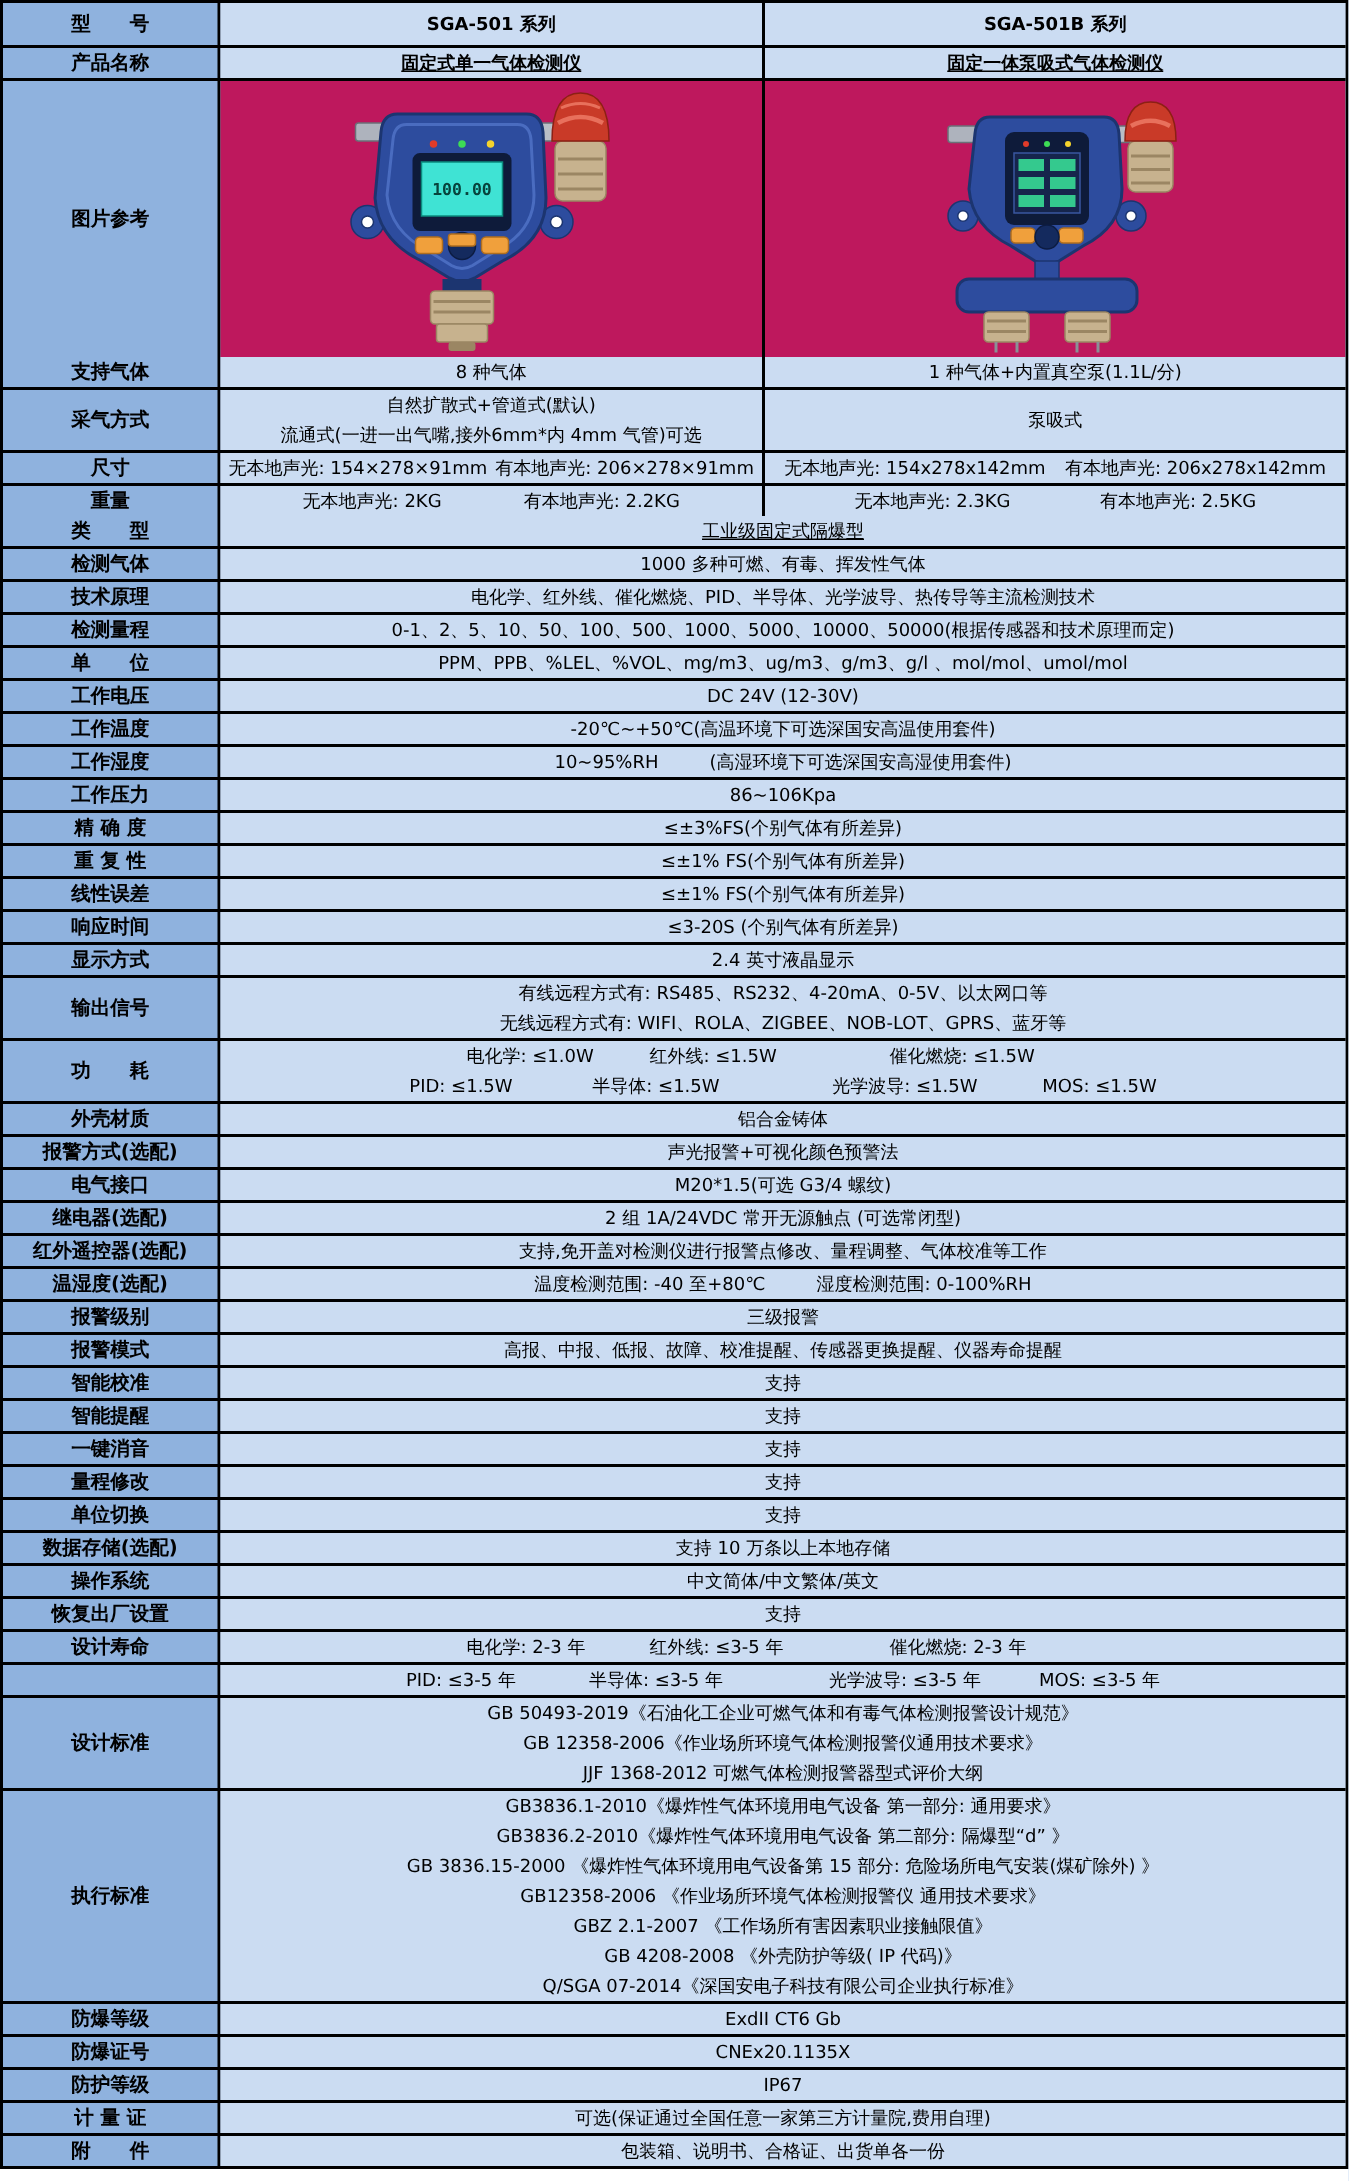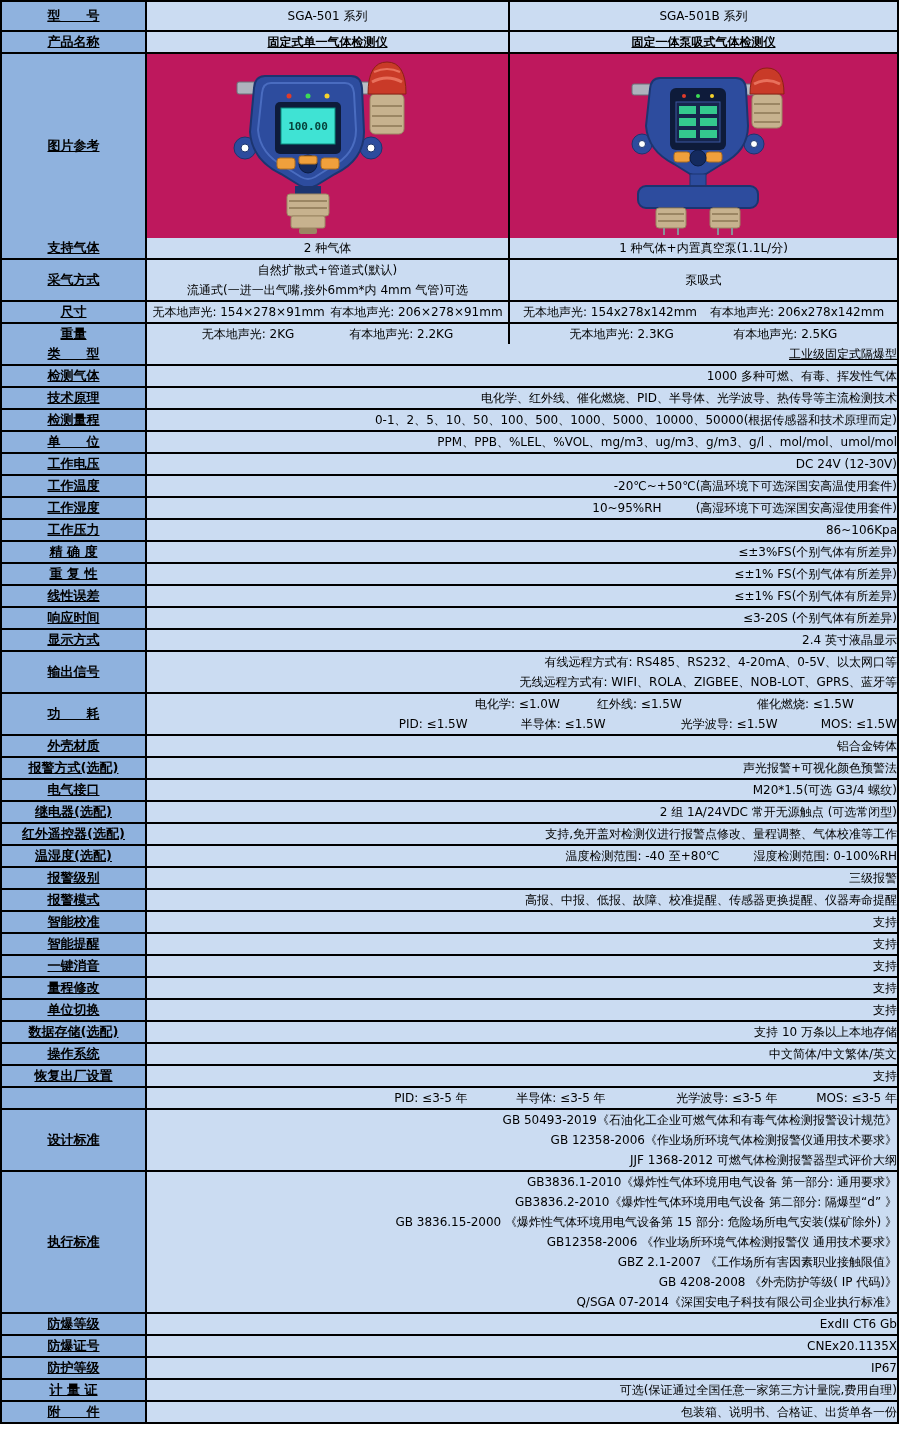--- a/index.html
+++ b/index.html
@@ -15,35 +15,35 @@
     --btn_orange:#f0a03c;
   }
   html,body{margin:0;padding:0;background:#ffffff;}
   body{font-family:"DejaVu Sans","Liberation Sans",sans-serif;color:#000;}
   .table{width:899px;border:2px solid var(--border);box-sizing:border-box;background:var(--value_bg);}
   .row{display:flex;border-top:2px solid var(--border);box-sizing:border-box;overflow:hidden;}
   .row:first-child{border-top:none;}
   .cell{box-sizing:border-box;overflow:hidden;}
   .label{flex:0 0 145px;width:145px;background:var(--label_bg);border-right:2px solid var(--border);
          display:flex;align-items:center;justify-content:center;text-align:center;
-         font-weight:bold;font-size:13px;padding:1px 2px;text-decoration:underline;}
+         font-weight:bold;font-size:13px;padding:1px 2px;}
   .value{background:var(--value_bg);display:flex;flex-direction:column;justify-content:center;}
   .c1{flex:0 0 361px;width:361px;align-items:center;}
   .c2{flex:1 1 auto;border-left:2px solid var(--border);align-items:center;}
-  .full{flex:1 1 auto;align-items:flex-end;}
+  .full{flex:1 1 auto;align-items:center;}
   .line{display:flex;align-items:center;height:20px;font-size:12px;white-space:nowrap;}
   .compare .line{width:100%;justify-content:center;}
   .compare .pair{justify-content:space-evenly;}
   .full .line .seg + .seg{margin-left:34px;}
   .tabsline .seg{margin-left:0 !important;}
   .tabsline .seg:nth-child(1){width:122px;}
   .tabsline .seg:nth-child(2){width:160px;}
   .tabsline .seg:nth-child(3){width:140px;}
   .u .seg{text-decoration:underline;}
-  .row-model .line{height:24px;font-weight:normal;}
+  .row-model .line{height:24px;font-weight:bold;}
   .row-model{height:28px;}
   .row-product .line{height:20px;font-weight:bold;text-decoration:underline;}
   .imgrow{height:186px;}
   .imgcell{background:#be185d;flex:0 0 361px;width:361px;display:flex;align-items:center;justify-content:center;}
   .imgcell.right{flex:1 1 auto;border-left:2px solid var(--border);}
   .seg{white-space:nowrap;}
 </style>
 </head>
 <body>
 
@@ -184,21 +184,21 @@
         </g>
       </svg>
     </div>
   </div>
 
   <div id="compare-rows">
       <div class="row compare">
         <div class="cell label">支持气体</div>
         <div class="cell value c1">
           <div class="line">
-            <span class="seg">2 种气体</span>
+            <span class="seg">8 种气体</span>
           </div>
         </div>
         <div class="cell value c2">
           <div class="line">
             <span class="seg">1 种气体+内置真空泵(1.1L/分)</span>
           </div>
         </div>
       </div>
       <div class="row compare">
         <div class="cell label">采气方式</div>
@@ -512,20 +512,30 @@
       </div>
       <div class="row spec">
         <div class="cell label">恢复出厂设置</div>
         <div class="cell value full">
           <div class="line">
             <span class="seg">支持</span>
           </div>
         </div>
       </div>
       <div class="row spec">
+        <div class="cell label">设计寿命</div>
+        <div class="cell value full">
+          <div class="line tabsline">
+            <span class="seg">电化学: 2-3 年</span>
+            <span class="seg">红外线: ≤3-5 年</span>
+            <span class="seg">催化燃烧: 2-3 年</span>
+          </div>
+        </div>
+      </div>
+      <div class="row spec">
         <div class="cell label"></div>
         <div class="cell value full">
           <div class="line tabsline">
             <span class="seg">PID: ≤3-5 年</span>
             <span class="seg">半导体: ≤3-5 年</span>
             <span class="seg">光学波导: ≤3-5 年</span>
             <span class="seg">MOS: ≤3-5 年</span>
           </div>
         </div>
       </div>

